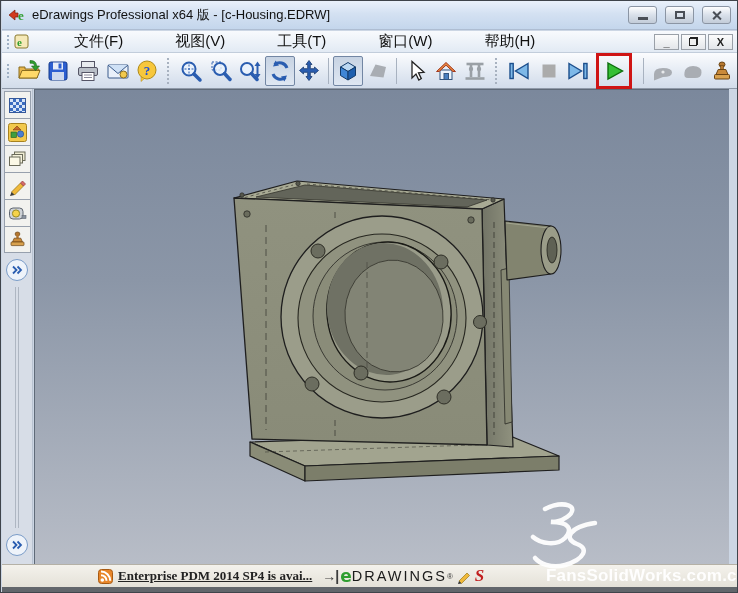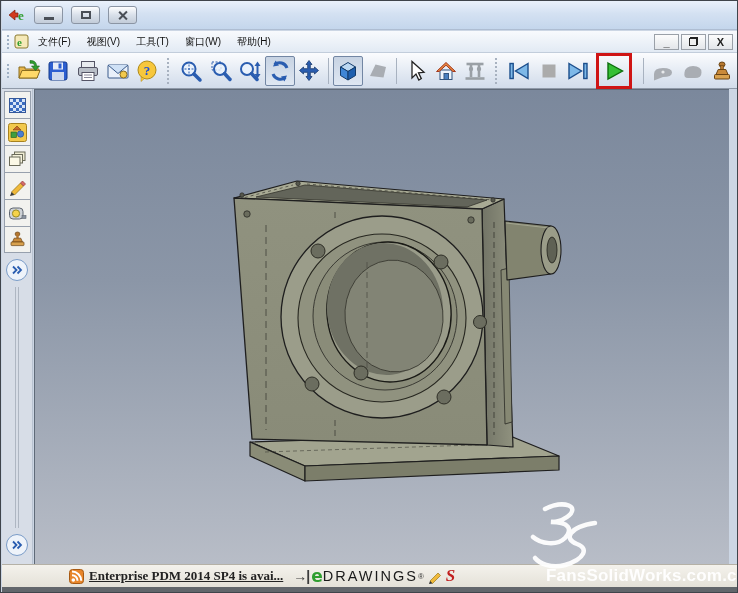--- a/index.html
+++ b/index.html
@@ -16,21 +16,21 @@
   .glyph-min{width:10px;height:3px;background:#4a4f57;margin-top:7px;}
   .glyph-max{width:10px;height:8px;border:2px solid #4a4f57;}
   .glyph-x{position:relative;width:11px;height:11px;}
   .glyph-x::before,.glyph-x::after{content:"";position:absolute;left:5px;top:0;width:2.4px;height:11px;background:#4a4f57;}
   .glyph-x::before{transform:rotate(45deg);}.glyph-x::after{transform:rotate(-45deg);}
   
   .menubar{position:absolute;left:1px;top:30px;width:735px;height:22px;
     background:linear-gradient(#f8fafd,#e2eaf4);display:flex;align-items:center;padding:0 4px;
     border-bottom:1px solid #c2cddb;}
   .grip{width:3px;height:14px;border-left:2px dotted #9fb0c4;margin:0 4px 0 1px;}
-  .menuitem{font-size:10px;color:#111;padding:2px 8px;cursor:default;}
+  .menuitem{font-size:15px;color:#111;padding:2px 8px;cursor:default;margin-left:36px;}
   .menuspacer{flex:1;}
   .mdibtn{width:25px;height:16px;background:linear-gradient(#fcfcfc,#e3e6ea);border:1px solid #9aa0a8;
     display:flex;align-items:center;justify-content:center;font-size:11px;font-weight:bold;color:#222;
     margin-left:2px;cursor:pointer;}
   .glyph-restore{position:relative;width:9px;height:9px;}
   .glyph-restore::before{content:"";position:absolute;right:0;top:0;width:6px;height:6px;border:1.5px solid #222;}
   .glyph-restore::after{content:"";position:absolute;left:0;bottom:0;width:6px;height:6px;border:1.5px solid #222;background:#eee;}
   
   .toolbar{position:absolute;left:1px;top:52px;width:735px;height:36px;
     background:linear-gradient(#fbfcfe,#dde5f0 70%,#d2dcea);display:flex;align-items:center;
@@ -50,21 +50,21 @@
   .chevbtn{width:22px;height:22px;border-radius:50%;background:#eef3fa;border:1px solid #7a9cc8;
     display:flex;align-items:center;justify-content:center;margin-top:6px;cursor:pointer;}
   .splitter{flex:1;width:4px;border-left:1px solid #aeb6c2;border-right:1px solid #aeb6c2;margin:6px 0;}
   .mosaic{width:17px;height:15px;background:repeating-conic-gradient(#3a6cc0 0 25%,#d7e4f6 0 50%);background-size:6px 6px;border:1px solid #35589a;}
   .viewport{position:absolute;left:33px;top:88px;width:695px;height:475px;
     background:linear-gradient(180deg,#7b889c 0%,#8b96a7 40%,#b8bdc7 100%);
     border-top:1px solid #5f6a78;border-left:1px solid #5f6a78;}
   
   .statusbar{position:absolute;left:1px;top:563px;width:735px;height:23px;
     background:linear-gradient(#f4f2ec,#e4e1d8);border-top:1px solid #b5b1a6;
-    display:flex;align-items:center;padding-left:67px;font-size:13px;}
+    display:flex;align-items:center;padding-left:96px;font-size:13px;}
   .rsslink{font-family:"Liberation Serif",serif;font-weight:bold;font-size:13px;color:#222;
     text-decoration:underline;margin-left:5px;cursor:pointer;white-space:nowrap;}
   .logoarrow{margin-left:10px;font-weight:bold;color:#3c3c3c;font-size:14px;letter-spacing:-1px;}
   .logo-e{color:#2f9e2f;font-weight:bold;font-size:17px;margin-left:2px;font-family:"DejaVu Sans",sans-serif;}
   .logo-text{font-weight:normal;font-size:14.5px;letter-spacing:2px;color:#1b1b1b;}
   .logo-mark{font-size:8px;color:#333;vertical-align:super;}
   .logo-s{color:#c11f1f;font-weight:bold;font-size:17px;font-family:"Liberation Serif",serif;font-style:italic;margin-left:2px;}
   .bottomframe{position:absolute;left:1px;top:586px;width:735px;height:6px;background:#62666b;}
   
   .wm-text{position:absolute;left:545px;top:565px;font-size:17px;font-weight:bold;
@@ -74,20 +74,21 @@
 </head>
 <body>
 
 <div class="window">
 
   <div class="titlebar">
     <svg width="18" height="16" viewBox="0 0 18 16">
       <path d="M1,8 L7,3 L7,6 L10,6 L10,10 L7,10 L7,13 Z" fill="#d23a1e" stroke="#7a1d0d" stroke-width="0.7"></path>
       <text x="10" y="13" font-size="13" font-weight="bold" fill="#2f9e2f" font-family="Liberation Serif,serif">e</text>
     </svg>
+    <div class="apptitle">eDrawings Professional x64 版 - [c-Housing.EDRW]</div>
     <div class="winbtn">
         <div class="glyph-min"></div>
       </div>
     <div class="winbtn">
         <div class="glyph-max"></div>
       </div>
     <div class="winbtn">
         <div class="glyph-x"></div>
       </div>
   </div>

